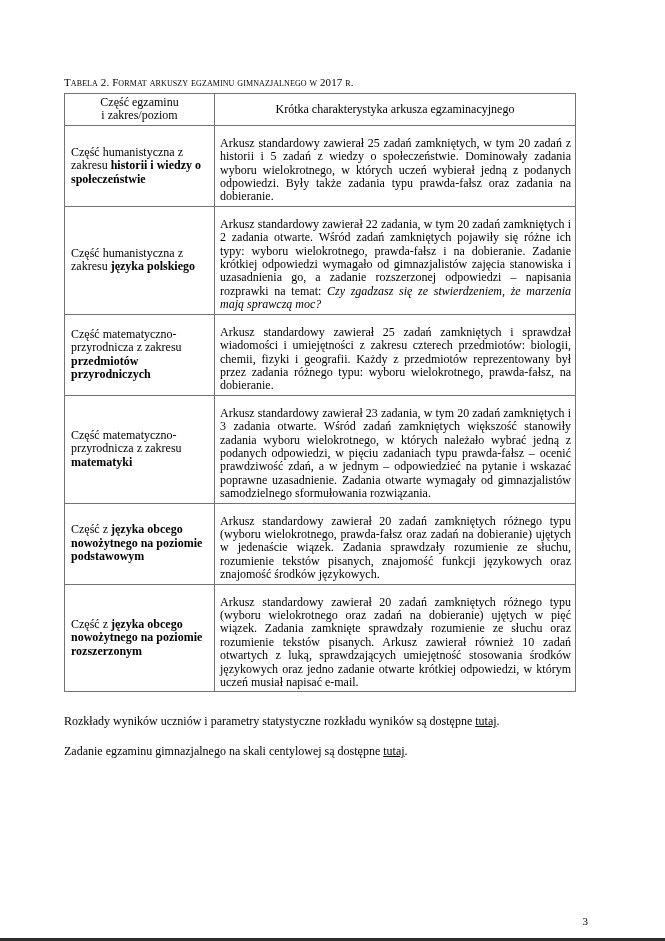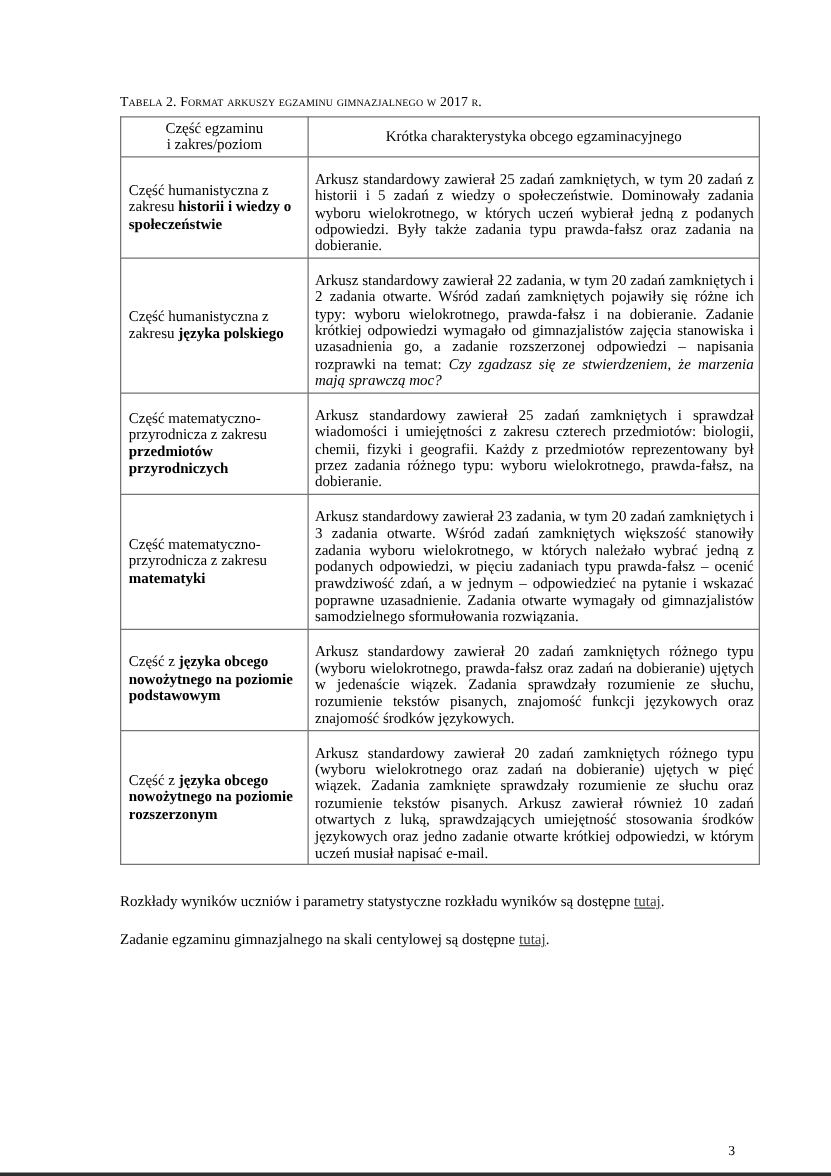--- a/index.html
+++ b/index.html
@@ -2,61 +2,61 @@
 <html><head>
 <meta charset="utf-8">
 <style>
   * { box-sizing: border-box; }
   html, body { margin: 0; padding: 0; background: #e8e8e8; }
   .page {
     width: 665px; height: 941px; background: #ffffff; position: relative;
     font-family: "Liberation Serif", serif; color: #000; overflow: hidden;
     margin: 0 auto;
   }
-  .content { position: absolute; left: 96px; top: 76px; width: 512px; }
+  .content { position: absolute; left: 64px; top: 76px; width: 512px; }
   .caption {
     font-size: 11px; font-variant: small-caps; letter-spacing: 0.1px;
     margin: 0 0 5px 0;
   }
   table.exam { border-collapse: collapse; width: 512px; table-layout: fixed; }
   .exam th, .exam td {
     border: 1px solid #737373; font-size: 12px; line-height: 13.4px;
     font-weight: normal; padding: 2px 4px;
   }
   .col-part { width: 150px; }
   .exam th { text-align: center; vertical-align: middle; }
   .th-part { white-space: pre-line; }
   td.part { vertical-align: middle; text-align: left; padding-left: 6px; margin-left: 30px; }
   td.part b { font-weight: bold; }
   td.desc { vertical-align: top; text-align: justify; padding: 11px 4px 2px 5px; }
   td.desc i { font-style: italic; }
   .notes { margin-top: 22px; }
   .note { font-size: 12px; margin: 0 0 15px 0; }
-  .link { color: #404040; text-decoration: underline; cursor: pointer; }
+  .link { color: #000000; text-decoration: underline; cursor: pointer; }
   .page-number { position: absolute; right: 77px; bottom: 14px; font-size: 11px; }
   .page-edge { position: absolute; left: 0; bottom: 0; width: 665px; height: 3px; background: #2e2e2e; }
 </style>
 </head>
 <body>
 
 <div class="page">
   <div class="content">
 
     <p class="caption">Tabela 2. Format arkuszy egzaminu gimnazjalnego w 2017 r.</p>
 
     <table class="exam">
       <colgroup>
         <col class="col-part">
         <col>
       </colgroup>
       <thead>
         <tr>
           <th class="th-part">Część egzaminu
 i zakres/poziom</th>
-          <th>Krótka charakterystyka obcego egzaminacyjnego</th>
+          <th>Krótka charakterystyka arkusza egzaminacyjnego</th>
         </tr>
       </thead>
       <tbody>
 
         <tr>
           <td class="part"><span>Część humanistyczna z zakresu </span><b>historii i wiedzy o społeczeństwie</b></td>
           <td class="desc"><span>Arkusz standardowy zawierał 25 zadań zamkniętych, w tym 20 zadań z historii i 5 zadań z wiedzy o społeczeństwie. Dominowały zadania wyboru wielokrotnego, w których uczeń wybierał jedną z podanych odpowiedzi. Były także zadania typu prawda-fałsz oraz zadania na dobieranie.</span><i></i></td>
         </tr>
 
         <tr>

